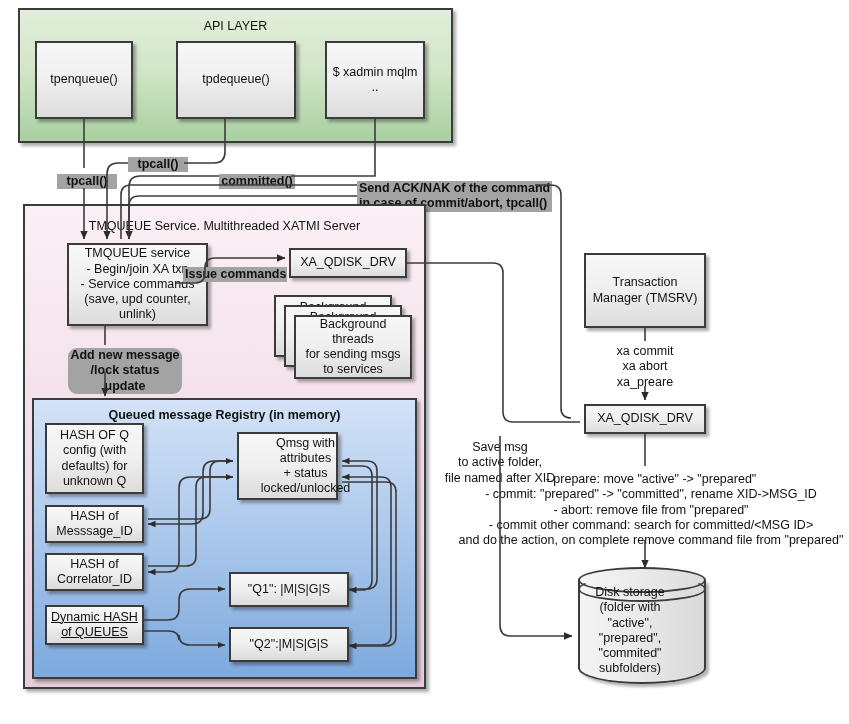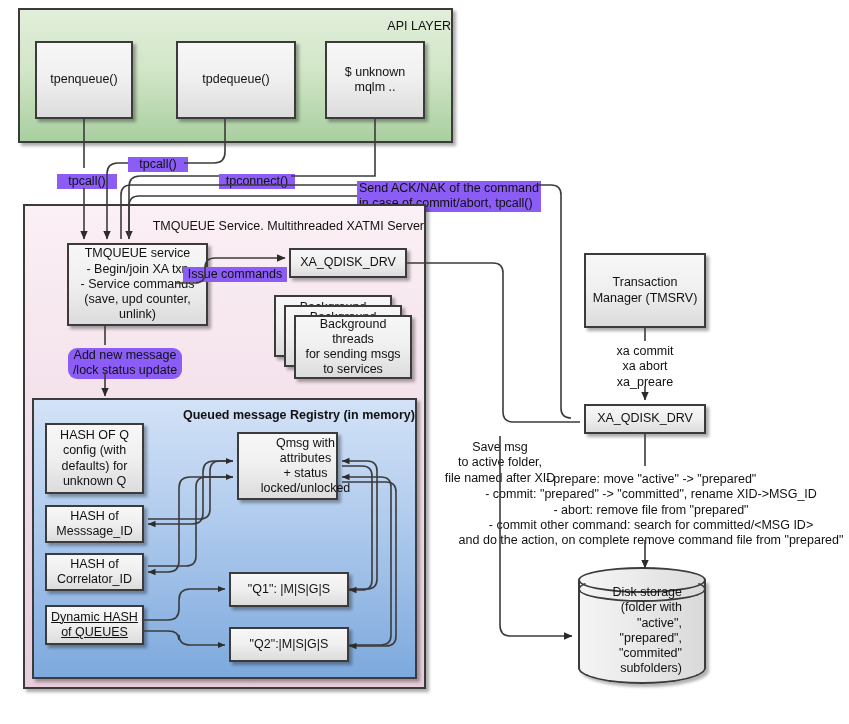--- a/index.html
+++ b/index.html
@@ -33,21 +33,21 @@
   
   .layer {
     position: absolute;
     box-sizing: border-box;
     border: 2px solid #3b3b3b;
     box-shadow: 3px 3px 3px rgba(0,0,0,0.33);
   }
   .layer-title {
     position: absolute;
     left: 0; right: 0;
-    text-align: right;
+    text-align: center;
     font-size: 12.5px;
     color: #111;
     white-space: nowrap;
   }
 
   #api-layer {
     left: 18px; top: 8px;
     width: 435px; height: 135px;
     background: linear-gradient(to bottom, #e2eeda 0%, #d2e6c8 45%, #a9cfa0 100%);
   }
@@ -87,22 +87,23 @@
   
   .label {
     position: absolute;
     font-size: 12.5px;
     color: #111;
     line-height: 1.22;
     white-space: pre;
     background: transparent;
   }
   .label.boxed {
-    background: #8b5cf6;
+    background: #a3a3a3;
     padding: 0 2px;
+    font-weight: bold;
   }
   .label.center { text-align: center; }
 
   
   #disk {
     position: absolute;
     left: 578px; top: 567px;
     width: 128px; height: 130px;
   }
   #disk .cyl-body {
@@ -132,21 +133,21 @@
     box-sizing: border-box;
     border: 2px solid #3b3b3b;
     border-radius: 50%;
     border-top-color: transparent;
     background: transparent;
   }
   #disk .cyl-text {
     position: absolute;
     left: 0; top: 18px;
     width: 104px;
-    text-align: right;
+    text-align: center;
     font-size: 12.5px;
     color: #111;
     line-height: 1.22;
     z-index: 4;
   }
 </style>
 </head>
 <body>
 
 <div id="canvas">
@@ -154,26 +155,26 @@
   <div class="layer" id="api-layer">
     <div class="layer-title">API LAYER</div>
   </div>
   <div class="box" style="left:35px; top:41px; width:98px; height:78px;">
     <span>tpenqueue()</span>
   </div>
   <div class="box" style="left:176px; top:41px; width:120px; height:78px;">
     <span>tpdequeue()</span>
   </div>
   <div class="box" style="left:325px; top:41px; width:100px; height:78px;">
-    <span>$ unknown mqlm ..</span>
+    <span>$ xadmin mqlm ..</span>
   </div>
 
   <div class="label boxed center" style="left:57px; top:174px; width:56px;">tpcall()</div>
   <div class="label boxed center" style="left:128px; top:157px; width:56px;">tpcall()</div>
-  <div class="label boxed center" style="left:219px; top:174px; width:72px;">tpconnect()</div>
+  <div class="label boxed center" style="left:219px; top:174px; width:72px;">committed()</div>
   <div class="label boxed" style="left: 357px; top: 181px; white-space: pre-line;">Send ACK/NAK of the command
 in case of commit/abort, tpcall()</div>
 
   <div class="layer" id="tmq-layer">
     <div class="layer-title">TMQUEUE Service. Multithreaded XATMI Server</div>
   </div>
 
   <div class="box" style="left:35px; top:243px; width:141px; height:83px;margin-left:32px;">
     <span style="white-space: pre-line;">TMQUEUE service
 - Begin/join XA txn

